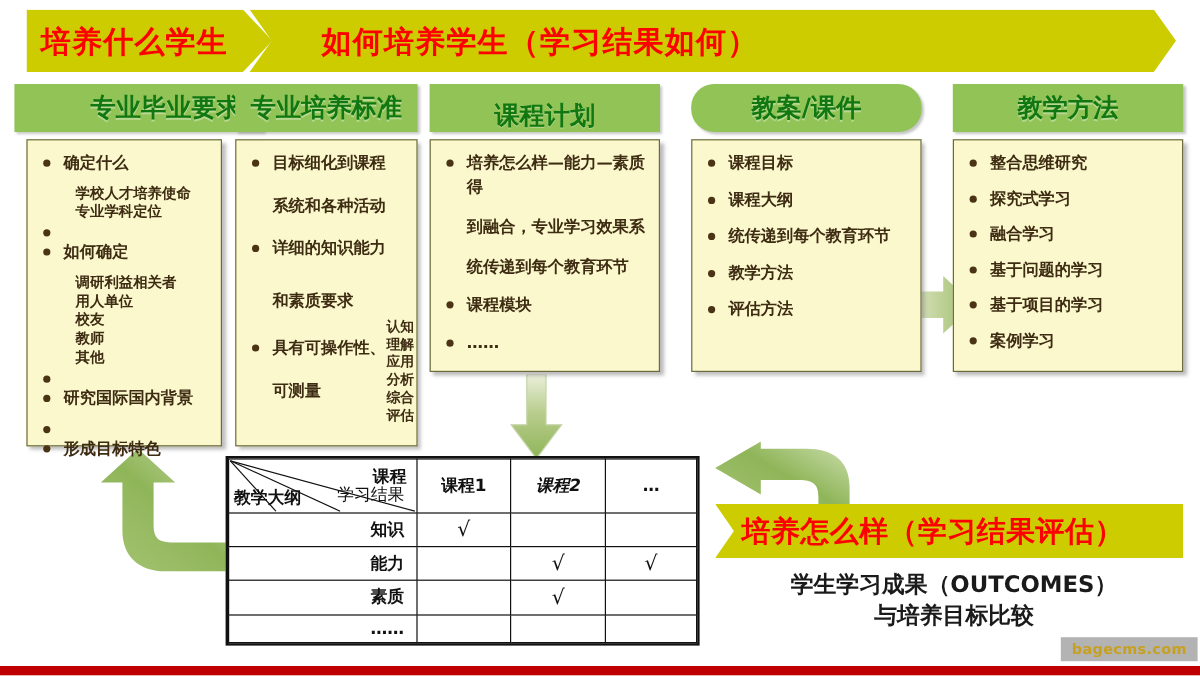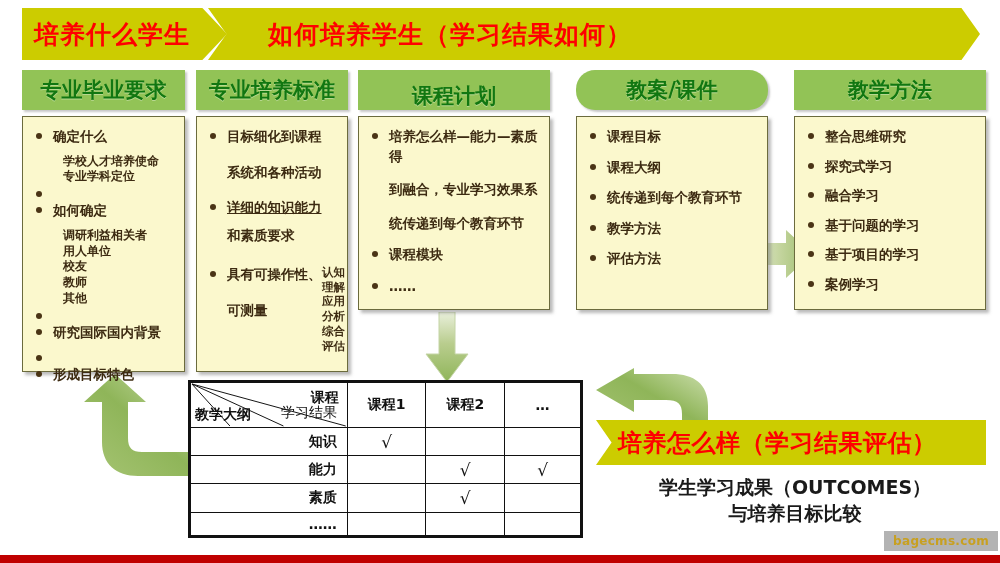--- a/index.html
+++ b/index.html
@@ -129,21 +129,21 @@
 
   <div class="left-rail"></div>
 
   <div class="chev chev-b">
     <span>如何培养学生（学习结果如何）</span>
   </div>
   <div class="chev chev-a">
     <span>培养什么学生</span>
   </div>
 
-  <div class="colhead" style="left:22px;top:70px;width:163px;">
+  <div class="colhead" style="left:12px;top:70px;width:163px;padding-left:45px;">
     <span>专业毕业要求</span>
   </div>
   <div class="colhead" style="left:196px;top:70px;width:152px;">
     <span>专业培养标准</span>
   </div>
   <div class="colhead" style="left:358px;top:70px;width:192px;align-items:flex-end;">
     <span>课程计划</span>
   </div>
   <div class="colhead" style="left:576px;top:70px;width:192px;border-radius:19px;">
     <span>教案/课件</span>
@@ -212,21 +212,21 @@
       <li>研究国际国内背景</li>
       <li class="gap"></li>
       <li>形成目标特色</li>
     </ul>
   </div>
 
   <div class="cbox" style="left:196px;top:116px;width:152px;height:256px;">
     <ul>
       <li style="margin-bottom:16px;">目标细化到课程</li>
       <li class="cont" style="margin-bottom:16px;">系统和各种活动</li>
-      <li style="margin-bottom:8px;text-decoration:underline;">详细的知识能力</li>
+      <li style="margin-bottom:24px;">详细的知识能力</li>
       <li class="cont" style="margin-bottom:20px;">和素质要求</li>
       <li style="margin-bottom:16px;">具有可操作性、</li>
       <li class="cont">可测量</li>
     </ul>
     <div class="bloom">
       <div>认知</div>
       <div>理解</div>
       <div>应用</div>
       <div>分析</div>
       <div>综合</div>
@@ -273,21 +273,21 @@
           <svg class="corner-svg" viewBox="0 0 160 44" preserveAspectRatio="none">
             <line x1="1" y1="1" x2="159" y2="43" stroke="#111" stroke-width="1"></line>
             <line x1="1" y1="1" x2="95" y2="43" stroke="#111" stroke-width="1"></line>
             <line x1="1" y1="1" x2="40" y2="43" stroke="#111" stroke-width="1"></line>
           </svg>
           <span class="corner-top">课程</span>
           <span class="corner-mid">学习结果</span>
           <span class="corner-bot">教学大纲</span>
         </td>
         <td style="width:78px;">课程1</td>
-        <td style="width:78px;">课程2</td>
+        <td style="width:78px;font-style:italic;">课程2</td>
         <td style="width:75px;">…</td>
       </tr>
       <tr>
         <td class="rowlab">知识</td>
         <td class="chk">√</td>
         <td class="chk"></td>
         <td class="chk"></td>
       </tr>
       <tr>
         <td class="rowlab">能力</td>

